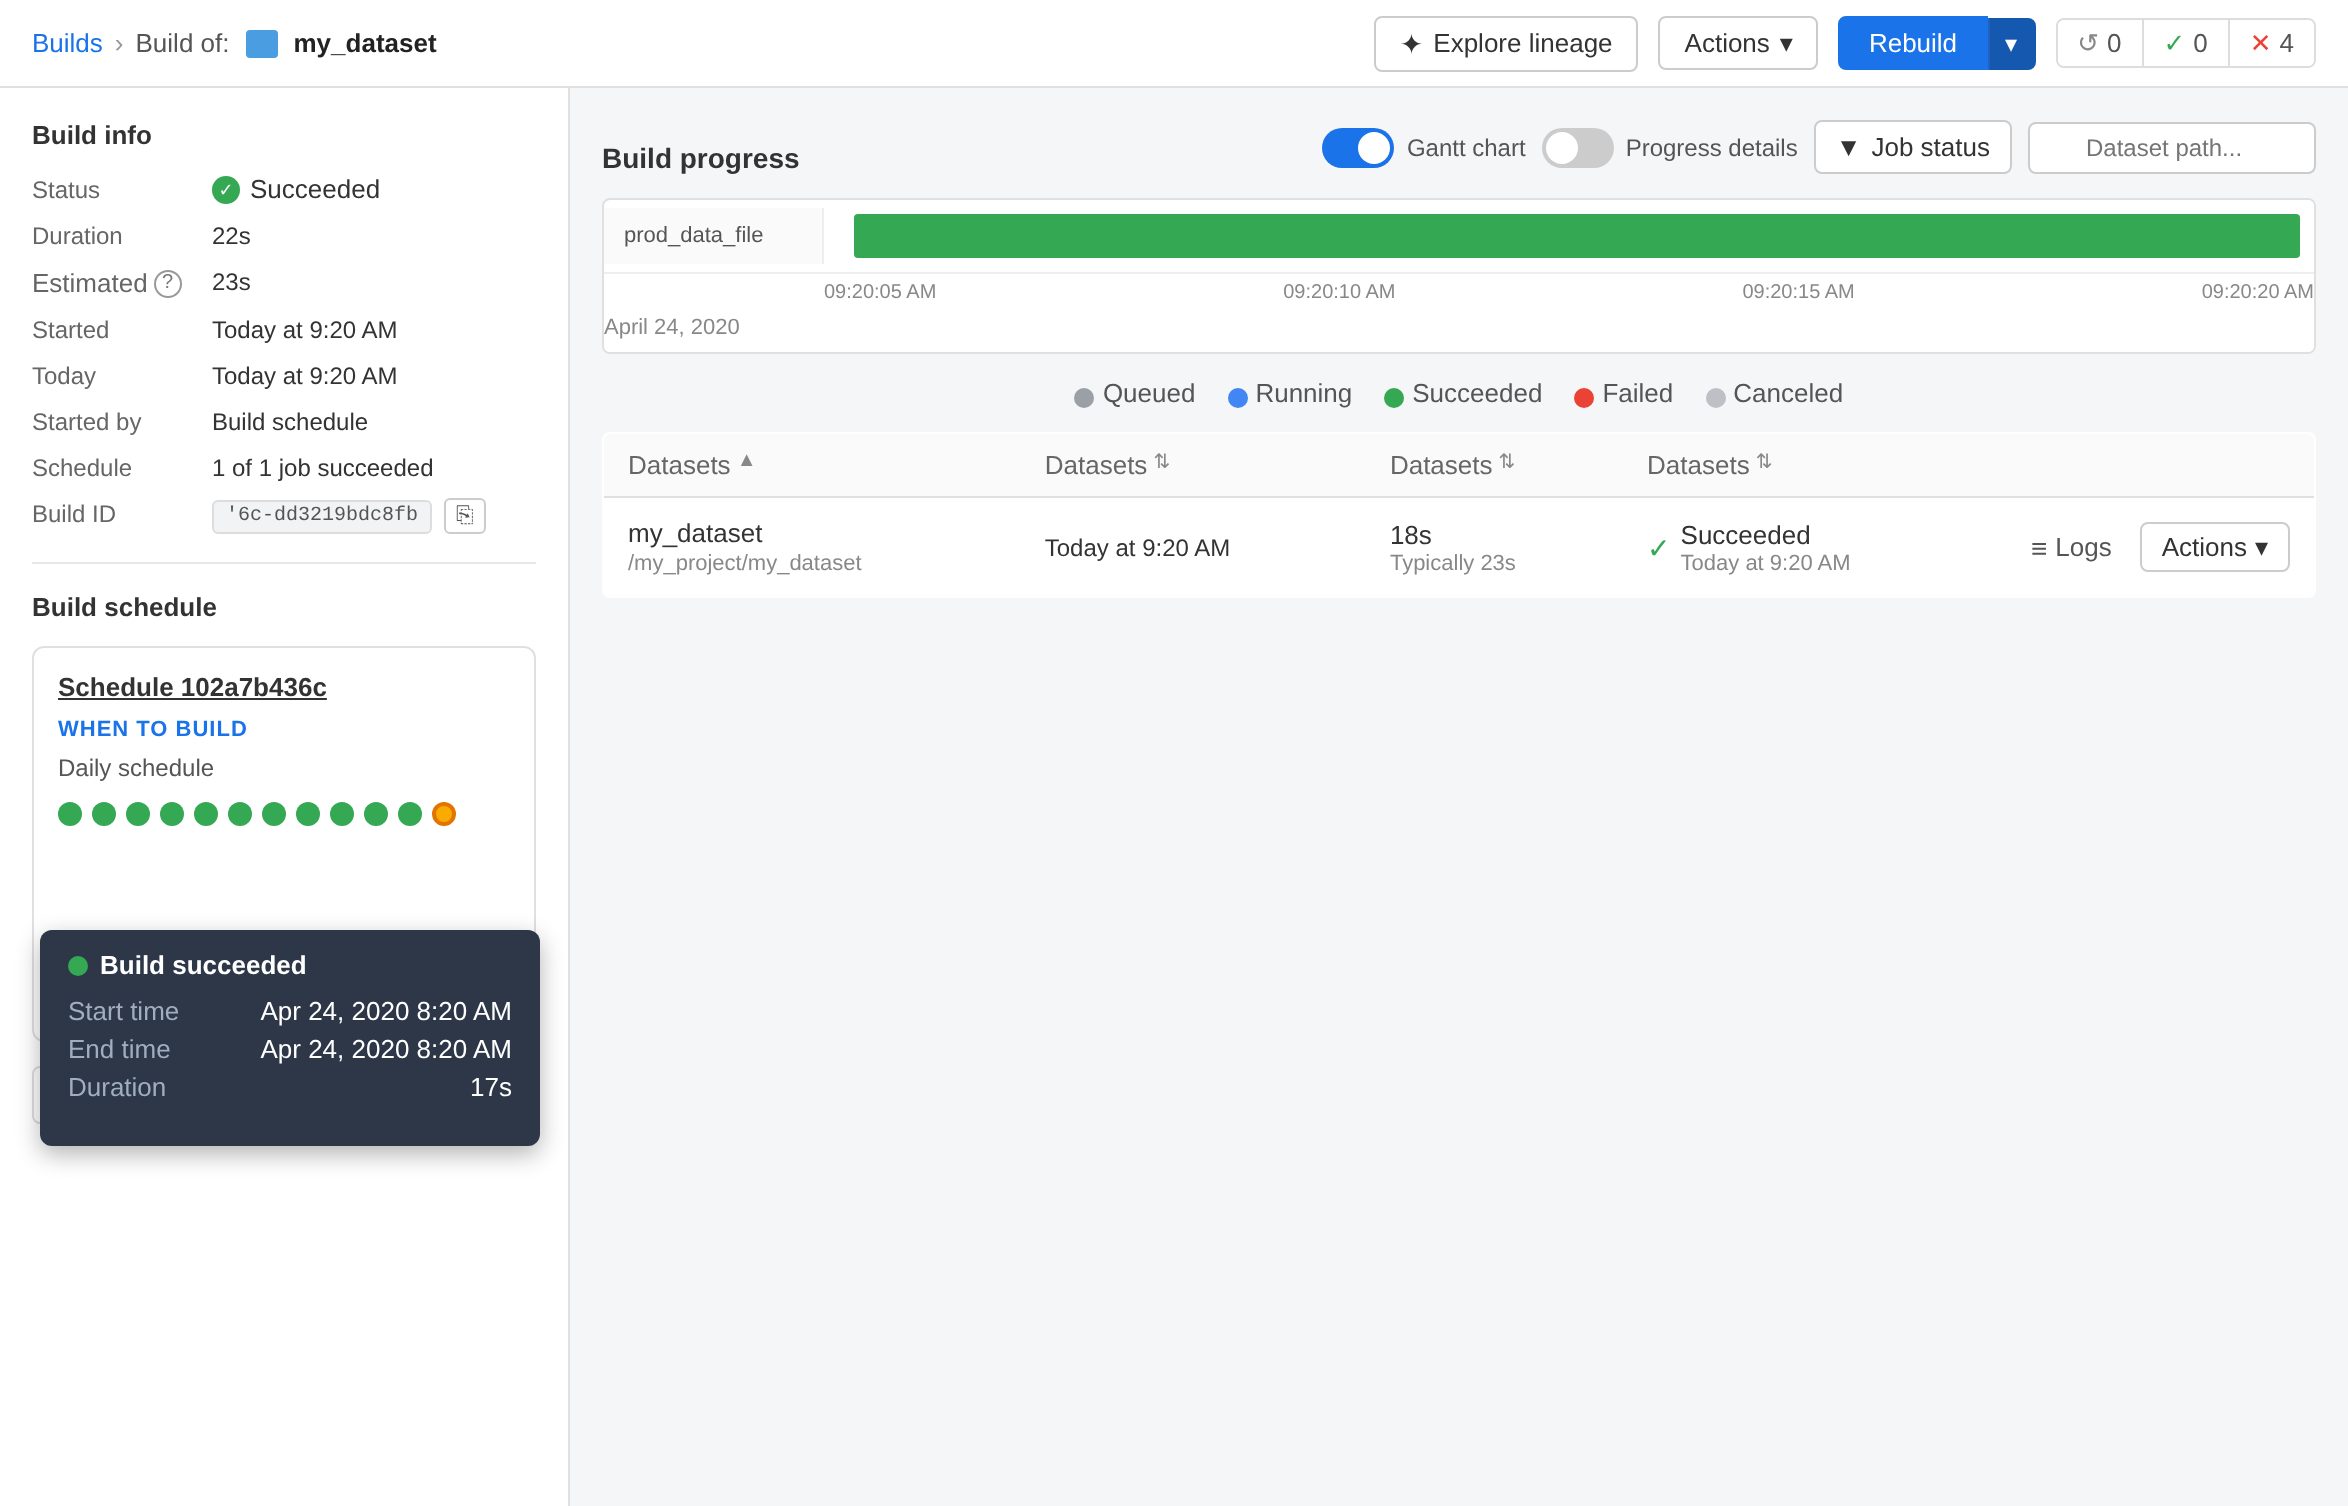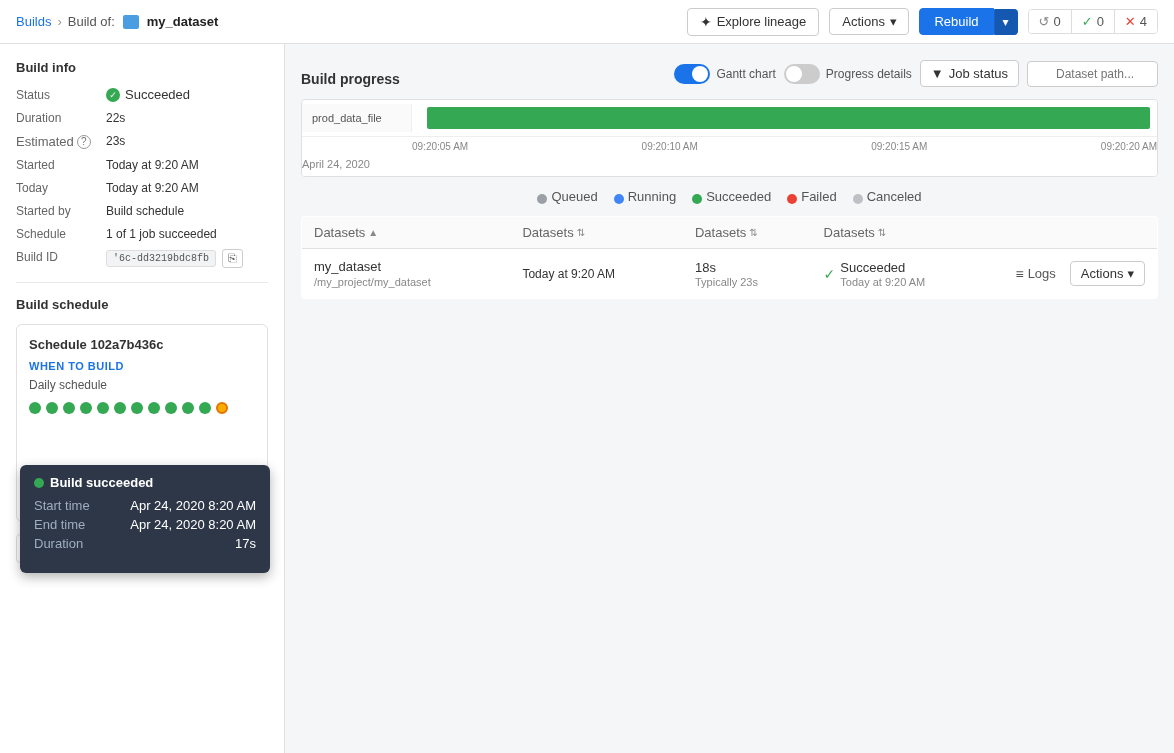--- a/index.html
+++ b/index.html
@@ -33,21 +33,21 @@
     .status-dot-green { width: 14px; height: 14px; background: #34a853; border-radius: 50%; display: inline-flex; align-items: center; justify-content: center; }
     .status-dot-green::after { content: '✓'; color: #fff; font-size: 9px; }
     .help-icon { display: inline-flex; align-items: center; justify-content: center; width: 14px; height: 14px; border-radius: 50%; border: 1px solid #999; color: #777; font-size: 10px; cursor: pointer; }
     .build-id-row { display: flex; align-items: center; gap: 6px; }
     .build-id-badge { background: #f1f3f4; border: 1px solid #ddd; border-radius: 3px; padding: 2px 6px; font-size: 10px; font-family: Liberation Mono, monospace; color: #555; }
     .copy-btn { background: none; border: 1px solid #ccc; border-radius: 3px; padding: 2px 5px; cursor: pointer; font-size: 11px; color: #555; }
     .divider { border: none; border-top: 1px solid #e8e8e8; margin: 14px 0; }
 
     
     .schedule-card { border: 1px solid #e0e0e0; border-radius: 6px; padding: 12px; margin-top: 8px; }
-    .schedule-card-title { font-size: 13px; font-weight: 600; color: #333; margin-bottom: 4px; }
+    .schedule-card-title { font-size: 13px; font-weight: 600; color: #333; margin-bottom: 4px; text-decoration: underline; }
     .when-to-build { font-size: 11px; font-weight: 600; color: #1a73e8; letter-spacing: 0.5px; margin-bottom: 6px; margin-top: 8px; }
     .schedule-time { font-size: 12px; color: #555; margin-bottom: 4px; }
 
     
     .dots-row { display: flex; gap: 5px; align-items: center; margin-top: 10px; flex-wrap: wrap; }
     .dot { width: 12px; height: 12px; border-radius: 50%; cursor: pointer; }
     .dot-green { background: #34a853; }
     .dot-yellow { background: #f9ab00; border: 2px solid #e37400; }
 
     
@@ -75,21 +75,21 @@
     .toggle-group { display: flex; align-items: center; gap: 6px; }
     .toggle-switch { position: relative; width: 36px; height: 20px; }
     .toggle-slider { position: absolute; top: 0; left: 0; right: 0; bottom: 0; background: #1a73e8; border-radius: 20px; }
     .toggle-slider::before { content: ''; position: absolute; width: 16px; height: 16px; left: 18px; top: 2px; background: #fff; border-radius: 50%; }
     .toggle-label { font-size: 12px; color: #555; }
     .toggle-group-off { display: flex; align-items: center; gap: 6px; }
     .toggle-switch-off { position: relative; width: 36px; height: 20px; }
     .toggle-slider-off { position: absolute; top: 0; left: 0; right: 0; bottom: 0; background: #ccc; border-radius: 20px; }
     .toggle-slider-off::before { content: ''; position: absolute; width: 16px; height: 16px; left: 2px; top: 2px; background: #fff; border-radius: 50%; }
     .filter-btn { display: flex; align-items: center; gap: 5px; padding: 5px 10px; border: 1px solid #ccc; border-radius: 4px; background: #fff; cursor: pointer; font-size: 12px; color: #333; }
-    .search-input { padding: 5px 10px 5px 28px; border: 1px solid #ccc; border-radius: 4px; font-size: 12px; color: #be185d; width: 131px; position: relative; }
+    .search-input { padding: 5px 10px 5px 28px; border: 1px solid #ccc; border-radius: 4px; font-size: 12px; color: #be185d; width: 144px; position: relative; }
     .search-wrapper { position: relative; }
     .search-icon-inner { position: absolute; left: 8px; top: 50%; transform: translateY(-50%); color: #999; font-size: 12px; }
 
     
     .gantt-container { background: #fff; border: 1px solid #e0e0e0; border-radius: 4px; overflow: hidden; margin-bottom: 12px; }
     .gantt-row { display: flex; align-items: center; }
     .gantt-label { width: 110px; min-width: 110px; padding: 8px 10px; font-size: 11px; color: #555; background: #fafafa; border-right: 1px solid #eee; }
     .gantt-bar-area { flex: 1; position: relative; height: 36px; background: #fff; }
     .gantt-bar { position: absolute; height: 22px; top: 7px; background: #34a853; border-radius: 2px; }
     .gantt-times { display: flex; padding: 4px 0; border-top: 1px solid #eee; }
@@ -106,21 +106,21 @@
     .legend-dot-blue { background: #4285f4; }
     .legend-dot-green { background: #34a853; }
     .legend-dot-red { background: #ea4335; }
     .legend-dot-lightgray { background: #bdc1c6; }
 
     
     .data-table { width: 100%; border-collapse: collapse; background: #fff; border: 1px solid #e0e0e0; border-radius: 4px; overflow: hidden; }
     .data-table th { background: #fafafa; padding: 8px 12px; text-align: left; font-size: 12px; color: #666; font-weight: 500; border-bottom: 1px solid #e0e0e0; }
     .data-table td { padding: 10px 12px; font-size: 12px; color: #333; border-bottom: 1px solid #f0f0f0; vertical-align: middle; }
     .data-table tr:last-child td { border-bottom: none; }
-    .th-sort { display: flex; align-items: center; gap: 3px; }
+    .th-sort { display: flex; gap: 3px; }
     .sort-icon { font-size: 10px; color: #888; }
     .dataset-name-cell .ds-name { font-weight: 500; color: #333; }
     .dataset-name-cell .ds-path { color: #888; font-size: 11px; margin-top: 2px; }
     .success-badge { display: flex; align-items: center; gap: 5px; }
     .success-icon { color: #34a853; font-size: 14px; }
     .success-text { font-weight: 500; color: #333; }
     .success-sub { font-size: 11px; color: #888; margin-top: 1px; }
     .logs-btn { display: flex; align-items: center; gap: 4px; color: #555; cursor: pointer; padding: 3px 6px; border-radius: 3px; }
     .actions-btn { display: flex; align-items: center; gap: 4px; padding: 4px 10px; border: 1px solid #ccc; border-radius: 4px; background: #fff; cursor: pointer; font-size: 12px; color: #333; }
 

